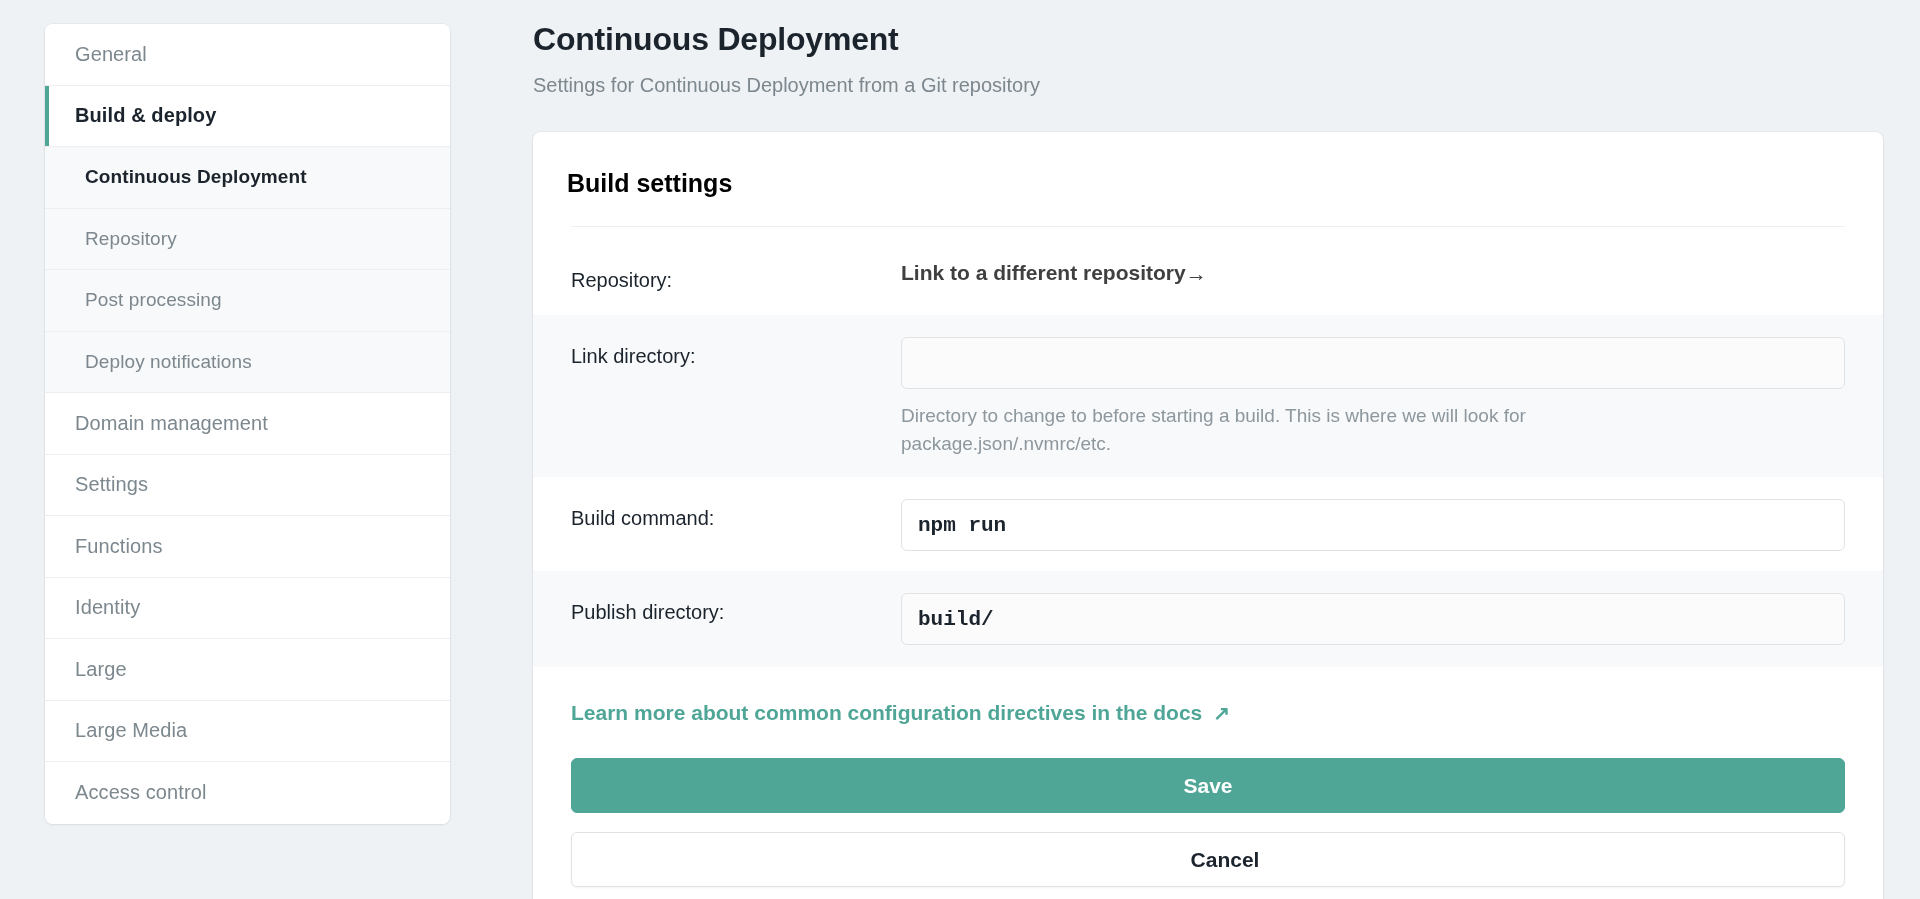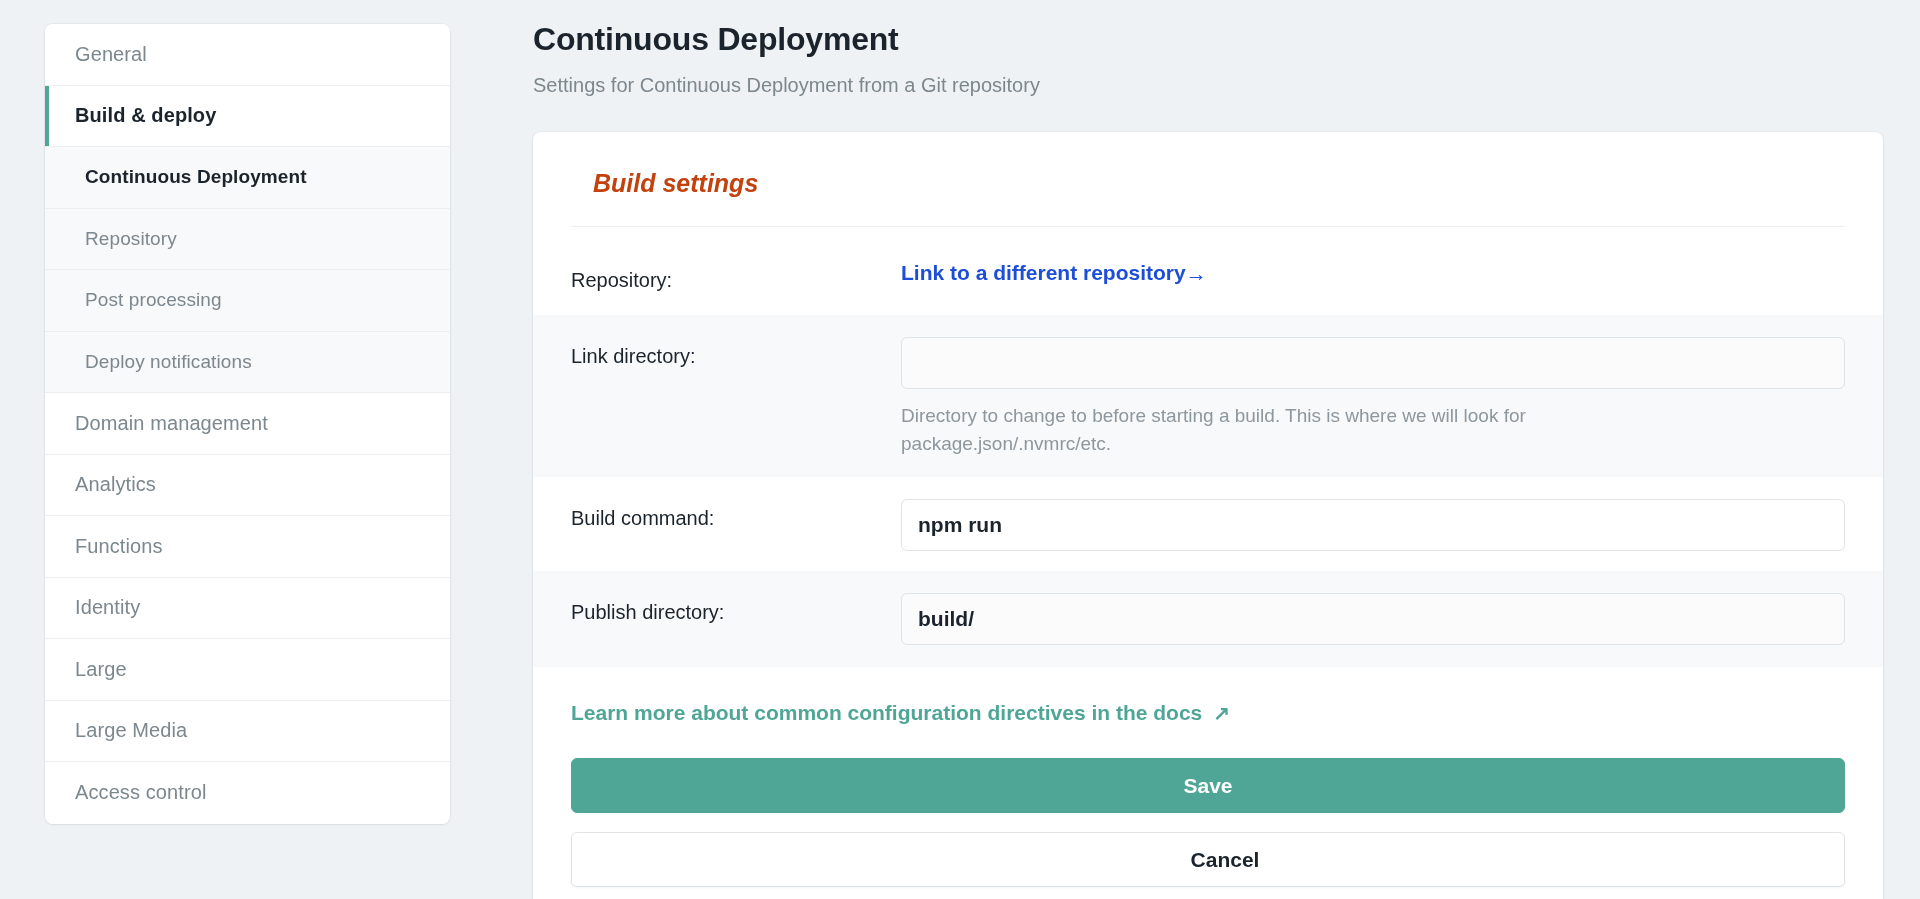--- a/index.html
+++ b/index.html
@@ -91,24 +91,23 @@
   .card {
     background: #ffffff;
     border-radius: 8px;
     box-shadow: 0 1px 3px rgba(20,30,50,0.07), 0 0 0 1px rgba(20,30,50,0.035);
     overflow: hidden;
     padding-bottom: 34px;
   }
   .card-title {
     font-size: 25px;
     font-weight: bold;
-    color: #c2410c;
-    padding: 37px 38px 0 60px;
+    color: #000000;
+    padding: 37px 38px 0 34px;
     margin: 0 0 28px 0;
-    font-style: italic;
   }
   .card-divider {
     height: 1px;
     background: #eceef0;
     margin: 0 38px 0 38px;
   }
 
   
   .row {
     display: flex;
@@ -128,40 +127,40 @@
   .row-field { flex: 1; min-width: 0; }
 
   .row-repo { padding-top: 34px; padding-bottom: 22px; }
   .row-base { padding-top: 22px; padding-bottom: 20px; }
   .row-build { padding-top: 22px; padding-bottom: 20px; }
   .row-publish { padding-top: 22px; padding-bottom: 22px; }
 
   .link-teal {
     font-size: 21px;
     font-weight: bold;
-    color: #1d4ed8;
+    color: #404040;
     text-decoration: none;
     display: inline-flex;
     align-items: center;
     gap: 0;
     cursor: pointer;
     text-align: center;
   }
   .arrow-right { font-size: 21px; line-height: 1; }
 
   .text-input {
     display: block;
     width: 100%;
     max-width: 956px;
     height: 52px;
     border: 1px solid #e0e3e6;
     border-radius: 6px;
     background: #fbfbfc;
     font-size: 21px;
-    font-family: Liberation Sans, sans-serif;
+    font-family: Liberation Mono, monospace;
     font-weight: bold;
     color: #1b232c;
     padding: 0 16px;
     outline: none;
   }
   .text-input.empty { background: #fbfbfc; }
   .text-input.white { background: #ffffff; }
   .helper {
     max-width: 760px;
     font-size: 19px;
@@ -237,21 +236,21 @@
       <div class="nav-item sub">
         <span>Post processing</span>
       </div>
       <div class="nav-item sub">
         <span>Deploy notifications</span>
       </div>
       <div class="nav-item">
         <span>Domain management</span>
       </div>
       <div class="nav-item">
-        <span>Analytics</span>
+        <span>Settings</span>
       </div>
       <div class="nav-item">
         <span>Functions</span>
       </div>
       <div class="nav-item">
         <span>Identity</span>
       </div>
       <div class="nav-item">
         <span>Large</span>
       </div>

